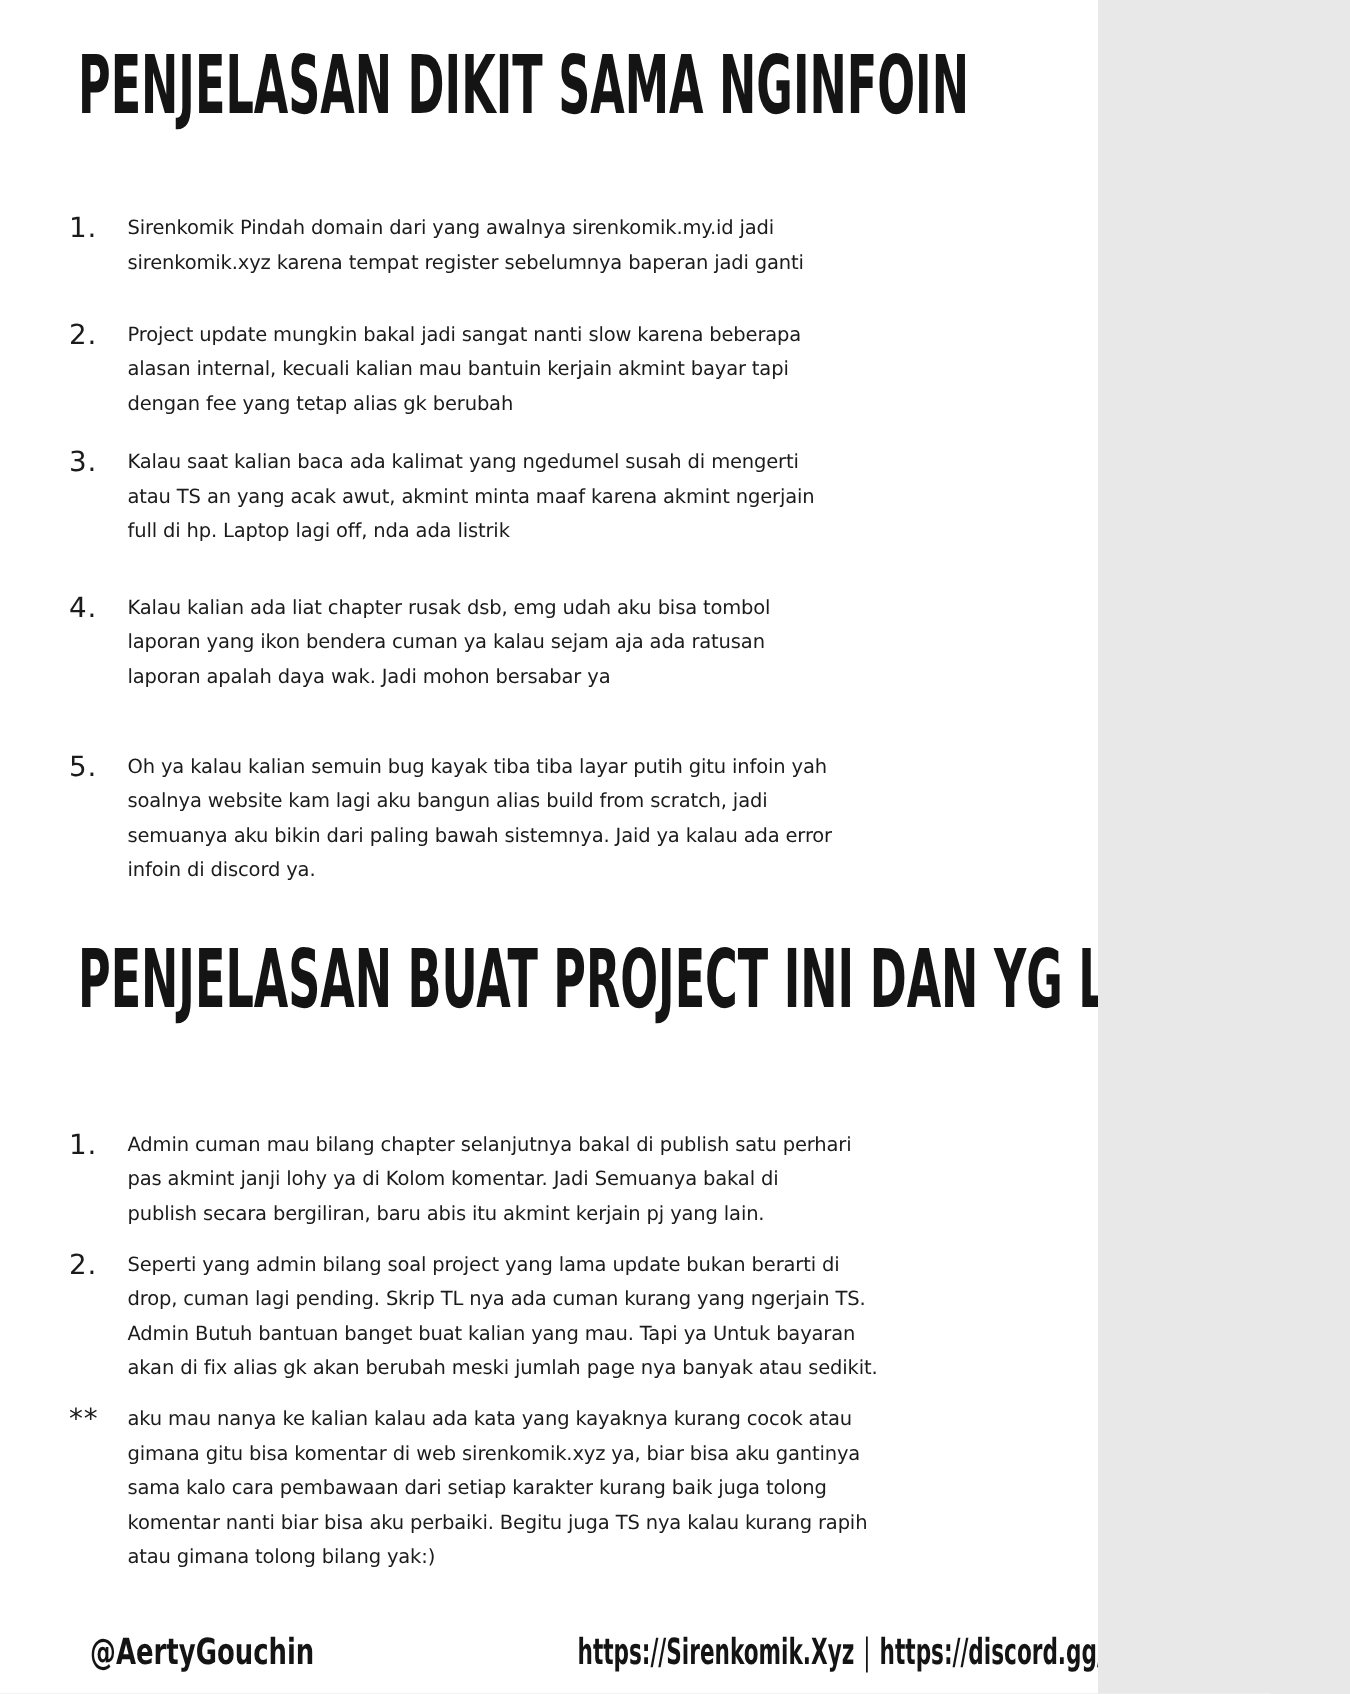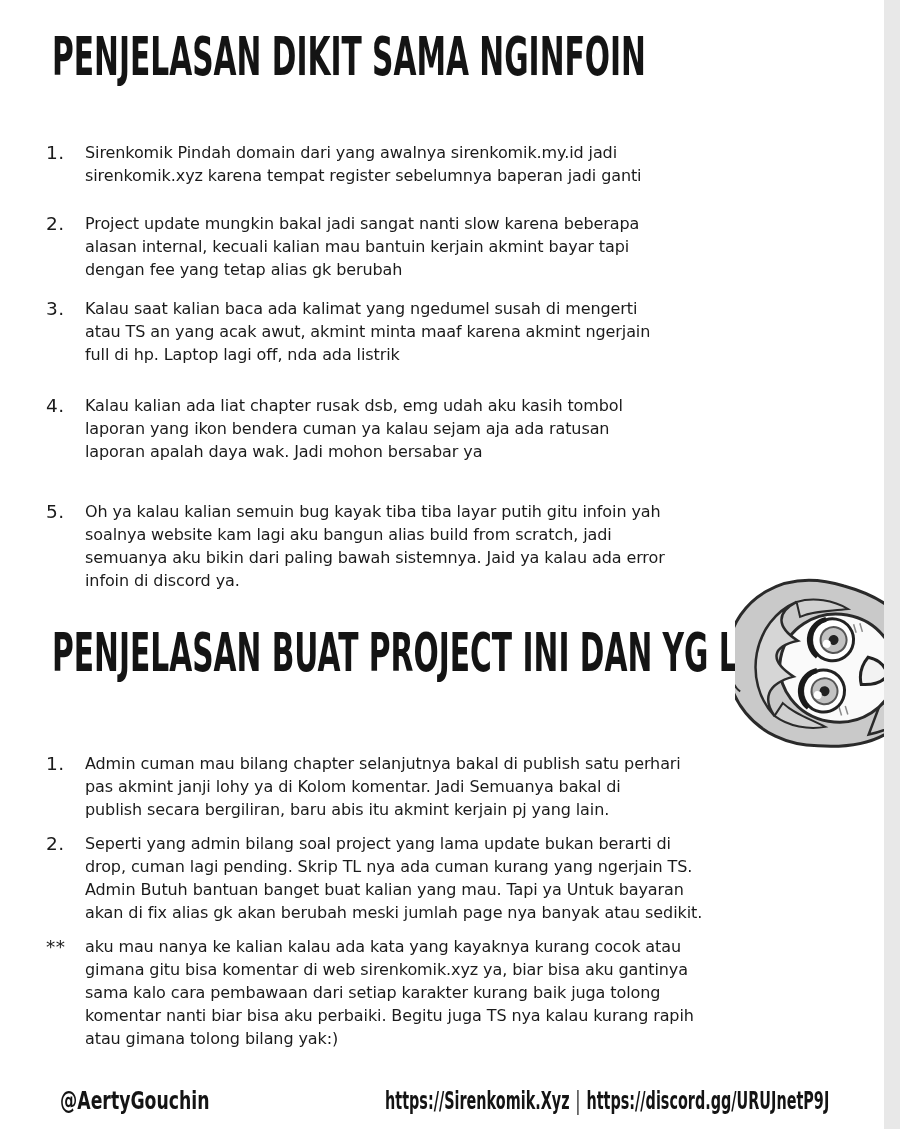--- a/index.html
+++ b/index.html
@@ -1,18 +1,18 @@
 <!DOCTYPE html>
 <html><head>
 <meta charset="utf-8">
 <style>
   html,body{margin:0;padding:0;background:#e8e8e8;}
   .page{
     position:relative;
-    width:884px;height:1129px;
+    width:732px;height:1129px;
     background:#ffffff;
     overflow:hidden;
     font-family:"DejaVu Sans",sans-serif;
     color:#1b1b1b;
   }
   .heading{
     position:absolute;
     left:52px;
     font-weight:800;
     font-size:54px;
@@ -37,21 +37,21 @@
     flex:0 0 39px;
     font-size:18.5px;
     line-height:23px;
     font-weight:500;
     letter-spacing:0.5px;
   }
   .text{
     display:inline-block;
     width:790px;
     white-space:pre-line;
-    font-size:16px;
+    font-size:13px;
     line-height:23px;
     letter-spacing:-0.1px;
   }
   .footer-handle{
     position:absolute;
     left:60px;top:1087px;
     font-weight:700;
     font-size:24px;
     transform:scaleX(0.72);
     transform-origin:0 50%;
@@ -94,21 +94,21 @@
 dengan fee yang tetap alias gk berubah</span>
   </div>
   <div class="item" style="top:297px">
     <span class="marker">3.</span>
     <span class="text">Kalau saat kalian baca ada kalimat yang ngedumel susah di mengerti
 atau TS an yang acak awut, akmint minta maaf karena akmint ngerjain
 full di hp. Laptop lagi off, nda ada listrik</span>
   </div>
   <div class="item" style="top:394px">
     <span class="marker">4.</span>
-    <span class="text">Kalau kalian ada liat chapter rusak dsb, emg udah aku kasih tombol
+    <span class="text">Kalau kalian ada liat chapter rusak dsb, emg udah aku bisa tombol
 laporan yang ikon bendera cuman ya kalau sejam aja ada ratusan
 laporan apalah daya wak. Jadi mohon bersabar ya</span>
   </div>
   <div class="item" style="top:500px">
     <span class="marker">5.</span>
     <span class="text">Oh ya kalau kalian semuin bug kayak tiba tiba layar putih gitu infoin yah
 soalnya website kam lagi aku bangun alias build from scratch, jadi
 semuanya aku bikin dari paling bawah sistemnya. Jaid ya kalau ada error
 infoin di discord ya.</span>
   </div>

